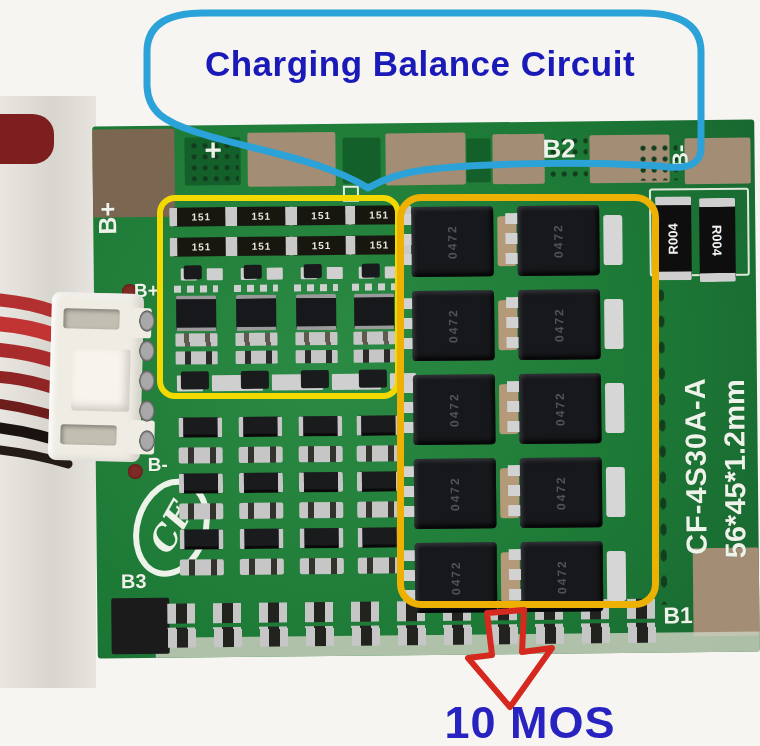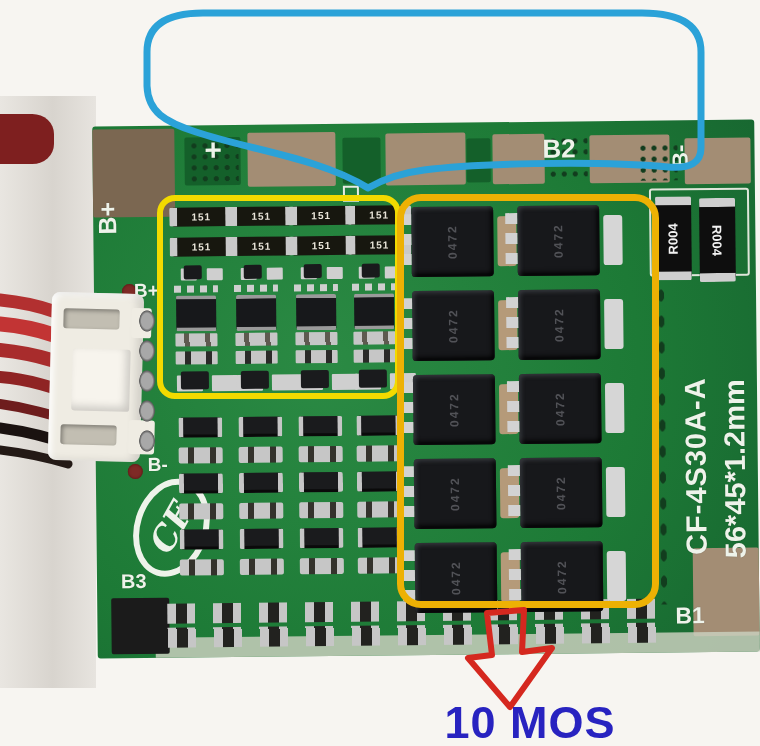--- a/index.html
+++ b/index.html
@@ -120,21 +120,21 @@
         <span>B+</span>
       </div>
     <div class="abs silk" style="left:112px;top:8px;font-size:30px;"><span>+</span></div>
     <div class="abs silk" style="left:450px;top:12px;font-size:26px;"><span>B2</span></div>
     <div class="abs silk vrot" style="left:566px;top:24px;width:44px;height:24px;font-size:22px;">
         <span>B-</span>
       </div>
     <div class="abs silk" style="left:40px;top:154px;font-size:19px;"><span>B+</span></div>
     <div class="abs silk" style="left:52px;top:328px;font-size:19px;"><span>B-</span></div>
     <div class="abs silk" style="left:24px;top:444px;font-size:20px;"><span>B3</span></div>
-    <div class="abs silk" style="left:566px;top:482px;font-size:23px;margin-left:12px;"><span>B1</span></div>
+    <div class="abs silk" style="left:566px;top:482px;font-size:23px;"><span>B1</span></div>
     <div class="abs logo" style="left:38px;top:352px;">
         <span>CF</span>
       </div>
     <div class="abs silk vrot" style="left:445px;top:330px;width:310px;height:32px;font-size:29px;letter-spacing:1px;">
         <span>CF-4S30A-A</span>
       </div>
     <div class="abs silk vrot" style="left:484px;top:333px;width:310px;height:32px;font-size:29px;">
         <span>56*45*1.2mm</span>
       </div>
 
@@ -313,19 +313,20 @@
   <div class="abs pins"></div>
 
   <div class="abs ybox left"></div>
   <div class="abs ybox right"></div>
 
   <svg class="abs bubble-svg" width="760" height="746">
     <path d="M 368,188 C 320,158 250,150 196,132 C 165,122 148,112 147,86
              L 147,52 Q 147,13 203,13 L 642,13 Q 701,13 701,52 L 701,148
              Q 701,170 668,167 C 590,160 470,164 424,170 Q 392,174 368,188 Z" fill="none" stroke="#2ba2d8" stroke-width="7" stroke-linejoin="round"></path>
   </svg>
+  <div class="abs bubble-title">Charging Balance Circuit</div>
 
   <svg class="abs arrow-svg" width="760" height="746">
     <polygon points="487,613 524,610 522,652 552,648 510,707 468,658 492,655" fill="none" stroke="#d5281f" stroke-width="6" stroke-linejoin="round"></polygon>
   </svg>
 
   <div class="abs caption">10 MOS Tube</div>
 </div>
 
 </body></html>

